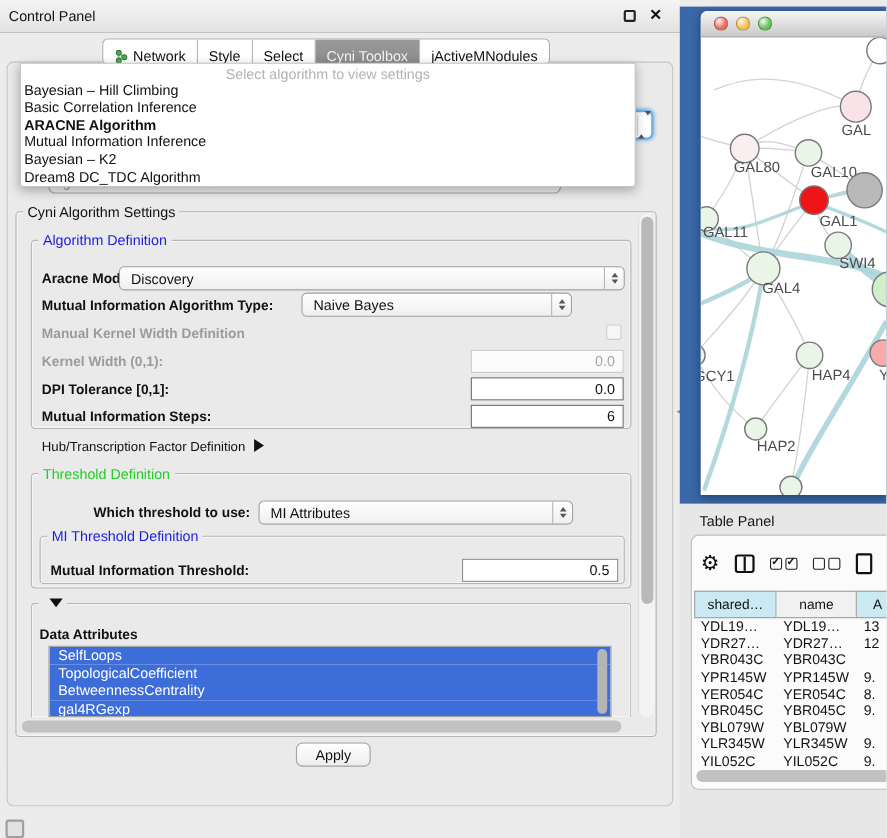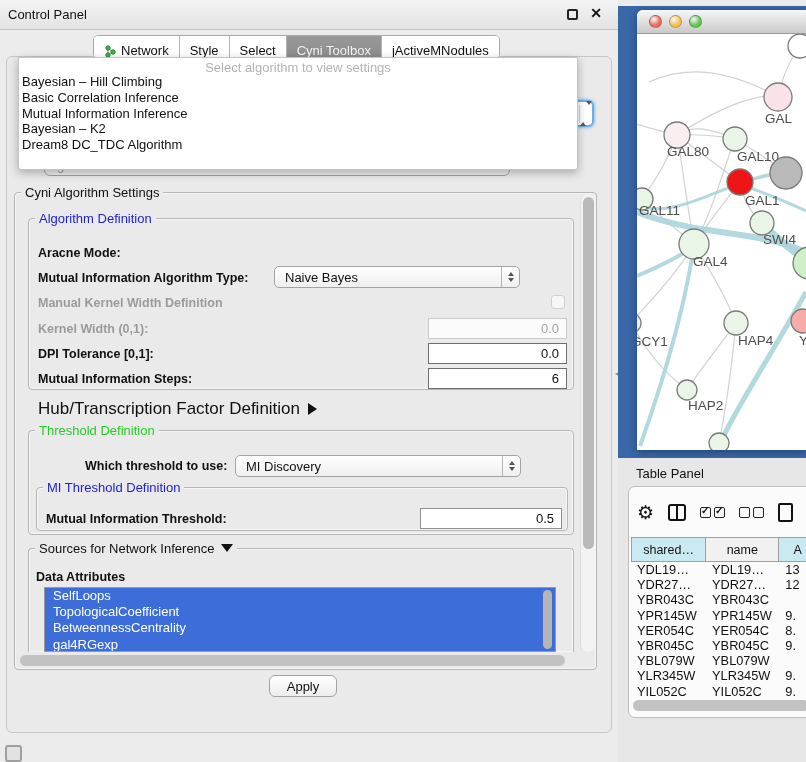--- a/index.html
+++ b/index.html
@@ -155,20 +155,27 @@
     <div class="vscroll-thumb" style="left:2px; top:3px; height:352px;"></div>
   </div>
 
   <div class="hscroll-thumb" style="left:20px; top:655px; width:545px;"></div>
 
   <div class="group" style="left:28px; top:218px; width:546px; height:172px;">
     <span class="group-label t-blue">Algorithm Definition</span>
   </div>
 
   <div class="fieldlabel" style="left:38px; top:246px;">Aracne Mode:</div>
+  <div class="combo" style="left:108px; top:242px; width:460px;">
+    <span class="ctext">Discovery</span>
+    <span class="cstep">
+        <span class="arr-up"></span>
+        <span class="arr-down"></span>
+      </span>
+  </div>
 
   <div class="fieldlabel" style="left:38px; top:271px;">Mutual Information Algorithm Type:</div>
   <div class="combo" style="left:274px; top:266px; width:246px;">
     <span class="ctext">Naive Bayes</span>
     <span class="cstep">
         <span class="arr-up"></span>
         <span class="arr-down"></span>
       </span>
   </div>
 
@@ -177,43 +184,43 @@
 
   <div class="fieldlabel dis" style="left:38px; top:322px;">Kernel Width (0,1):</div>
   <div class="tfield dis" style="left:428px; top:318px; width:139px;">0.0</div>
 
   <div class="fieldlabel" style="left:38px; top:347px;">DPI Tolerance [0,1]:</div>
   <div class="tfield" style="left:428px; top:343px; width:139px;">0.0</div>
 
   <div class="fieldlabel" style="left:38px; top:372px;">Mutual Information Steps:</div>
   <div class="tfield" style="left:428px; top:368px; width:139px;">6</div>
 
-  <div class="abs" style="left:38px; top:399px; font-size:17px; color:#111;">
+  <div class="abs" style="left:38px; top:399px; font-size:12px; color:#111;">
     <span>Hub/Transcription Factor Definition</span><span class="tri-right"></span>
   </div>
 
   <div class="group" style="left:28px; top:430px; width:546px; height:105px;">
     <span class="group-label t-green">Threshold Definition</span>
   </div>
   <div class="fieldlabel" style="left:85px; top:459px;">Which threshold to use:</div>
   <div class="combo" style="left:235px; top:455px; width:286px;">
-    <span class="ctext">MI Discovery</span>
+    <span class="ctext">MI Attributes</span>
     <span class="cstep">
         <span class="arr-up"></span>
         <span class="arr-down"></span>
       </span>
   </div>
   <div class="group" style="left:36px; top:487px; width:532px; height:44px;">
     <span class="group-label t-blue">MI Threshold Definition</span>
   </div>
   <div class="fieldlabel" style="left:46px; top:512px;">Mutual Information Threshold:</div>
   <div class="tfield" style="left:420px; top:508px; width:142px; border-width:1px; border-color:#8f8f8f;">0.5</div>
 
   <div class="group" style="left:28px; top:548px; width:546px; height:104px; border-bottom:none; border-radius:4px 4px 0 0;">
-    <span class="group-label"><span>Sources for Network Inference</span><span class="tri-down"></span></span>
+    <span class="group-label"><span class="tri-down"></span></span>
   </div>
   <div class="fieldlabel" style="left:36px; top:570px;">Data Attributes</div>
   <div class="attr-list" style="left:44px; top:587px; width:512px; height:65px;" id="attr-list">
       <div class="attr-item sel">SelfLoops</div>
       <div class="attr-item sel">TopologicalCoefficient</div>
       <div class="attr-item sel">BetweennessCentrality</div>
       <div class="attr-item sel">gal4RGexp</div>
     </div>
   <div class="list-vscroll" style="left:543px; top:590px; height:59px;"></div>
 
@@ -224,20 +231,21 @@
     <span>gal-filtered sif default node</span>
   </div>
   <div class="abs combo-fragment">
     <span class="cstep" style="border-left:1px solid #c5d9ec;"><span class="arr-up"></span><span class="arr-down"></span></span>
   </div>
   <div class="abs dd-overlay">
     <div class="dd-prompt">Select algorithm to view settings</div>
     <div id="dd-items">
         <div class="dd-item">Bayesian – Hill Climbing</div>
         <div class="dd-item">Basic Correlation Inference</div>
+        <div class="dd-item sel">ARACNE Algorithm</div>
         <div class="dd-item">Mutual Information Inference</div>
         <div class="dd-item">Bayesian – K2</div>
         <div class="dd-item">Dream8 DC_TDC Algorithm</div>
       </div>
   </div>
 
   <div class="abs splitter-dot">◂</div>
   <div class="abs mini-dock-icon"></div>
 
   <div class="abs desktop">

